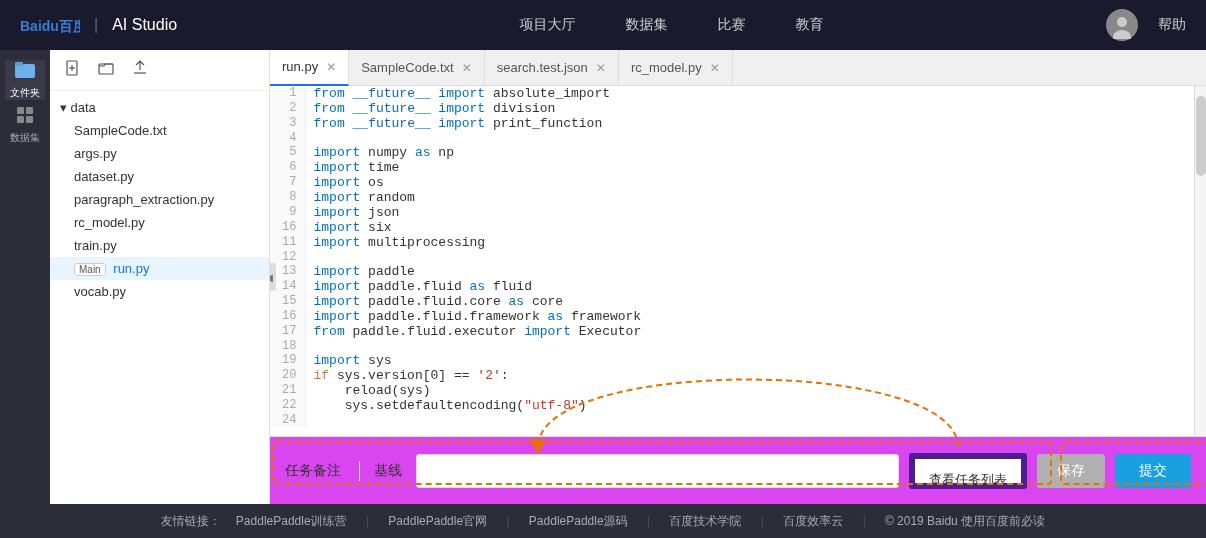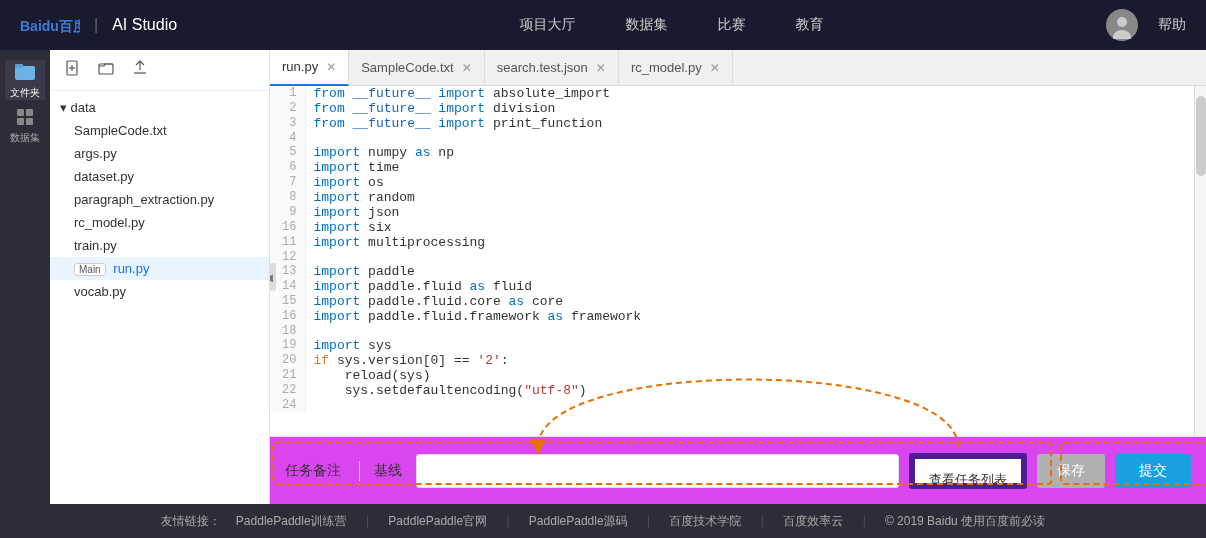--- a/index.html
+++ b/index.html
@@ -79,21 +79,21 @@
       padding-top: 10px;
       gap: 5px;
       flex-shrink: 0;
     }
     .sidebar-icon-item {
       width: 40px;
       height: 40px;
       display: flex;
       flex-direction: column;
       align-items: center;
-      justify-content: flex-end;
+      justify-content: space-between;
       cursor: pointer;
       border-radius: 0;
       color: #aaa;
       font-size: 10px;
       gap: 2px;
     }
     .sidebar-icon-item.active {
       background: #3a3a4a;
       color: #fff;
     }
@@ -524,20 +524,24 @@
               </tr>
             <tr>
                 <td class="line-num">15</td>
                 <td class="line-code"><span class="kw-import">import</span> paddle.fluid.core <span class="kw-as">as</span> core</td>
               </tr>
             <tr>
                 <td class="line-num">16</td>
                 <td class="line-code"><span class="kw-import">import</span> paddle.fluid.framework <span class="kw-as">as</span> framework</td>
               </tr>
             <tr>
+                <td class="line-num">17</td>
+                <td class="line-code"><span class="kw-from">from</span> paddle.fluid.executor <span class="kw-import">import</span> Executor</td>
+              </tr>
+            <tr>
                 <td class="line-num">18</td>
                 <td class="line-code"></td>
               </tr>
             <tr>
                 <td class="line-num">19</td>
                 <td class="line-code"><span class="kw-import">import</span> sys</td>
               </tr>
             <tr>
                 <td class="line-num">20</td>
                 <td class="line-code"><span class="kw-if">if</span> sys.version[0] == <span class="str-lit">'2'</span>:</td>

